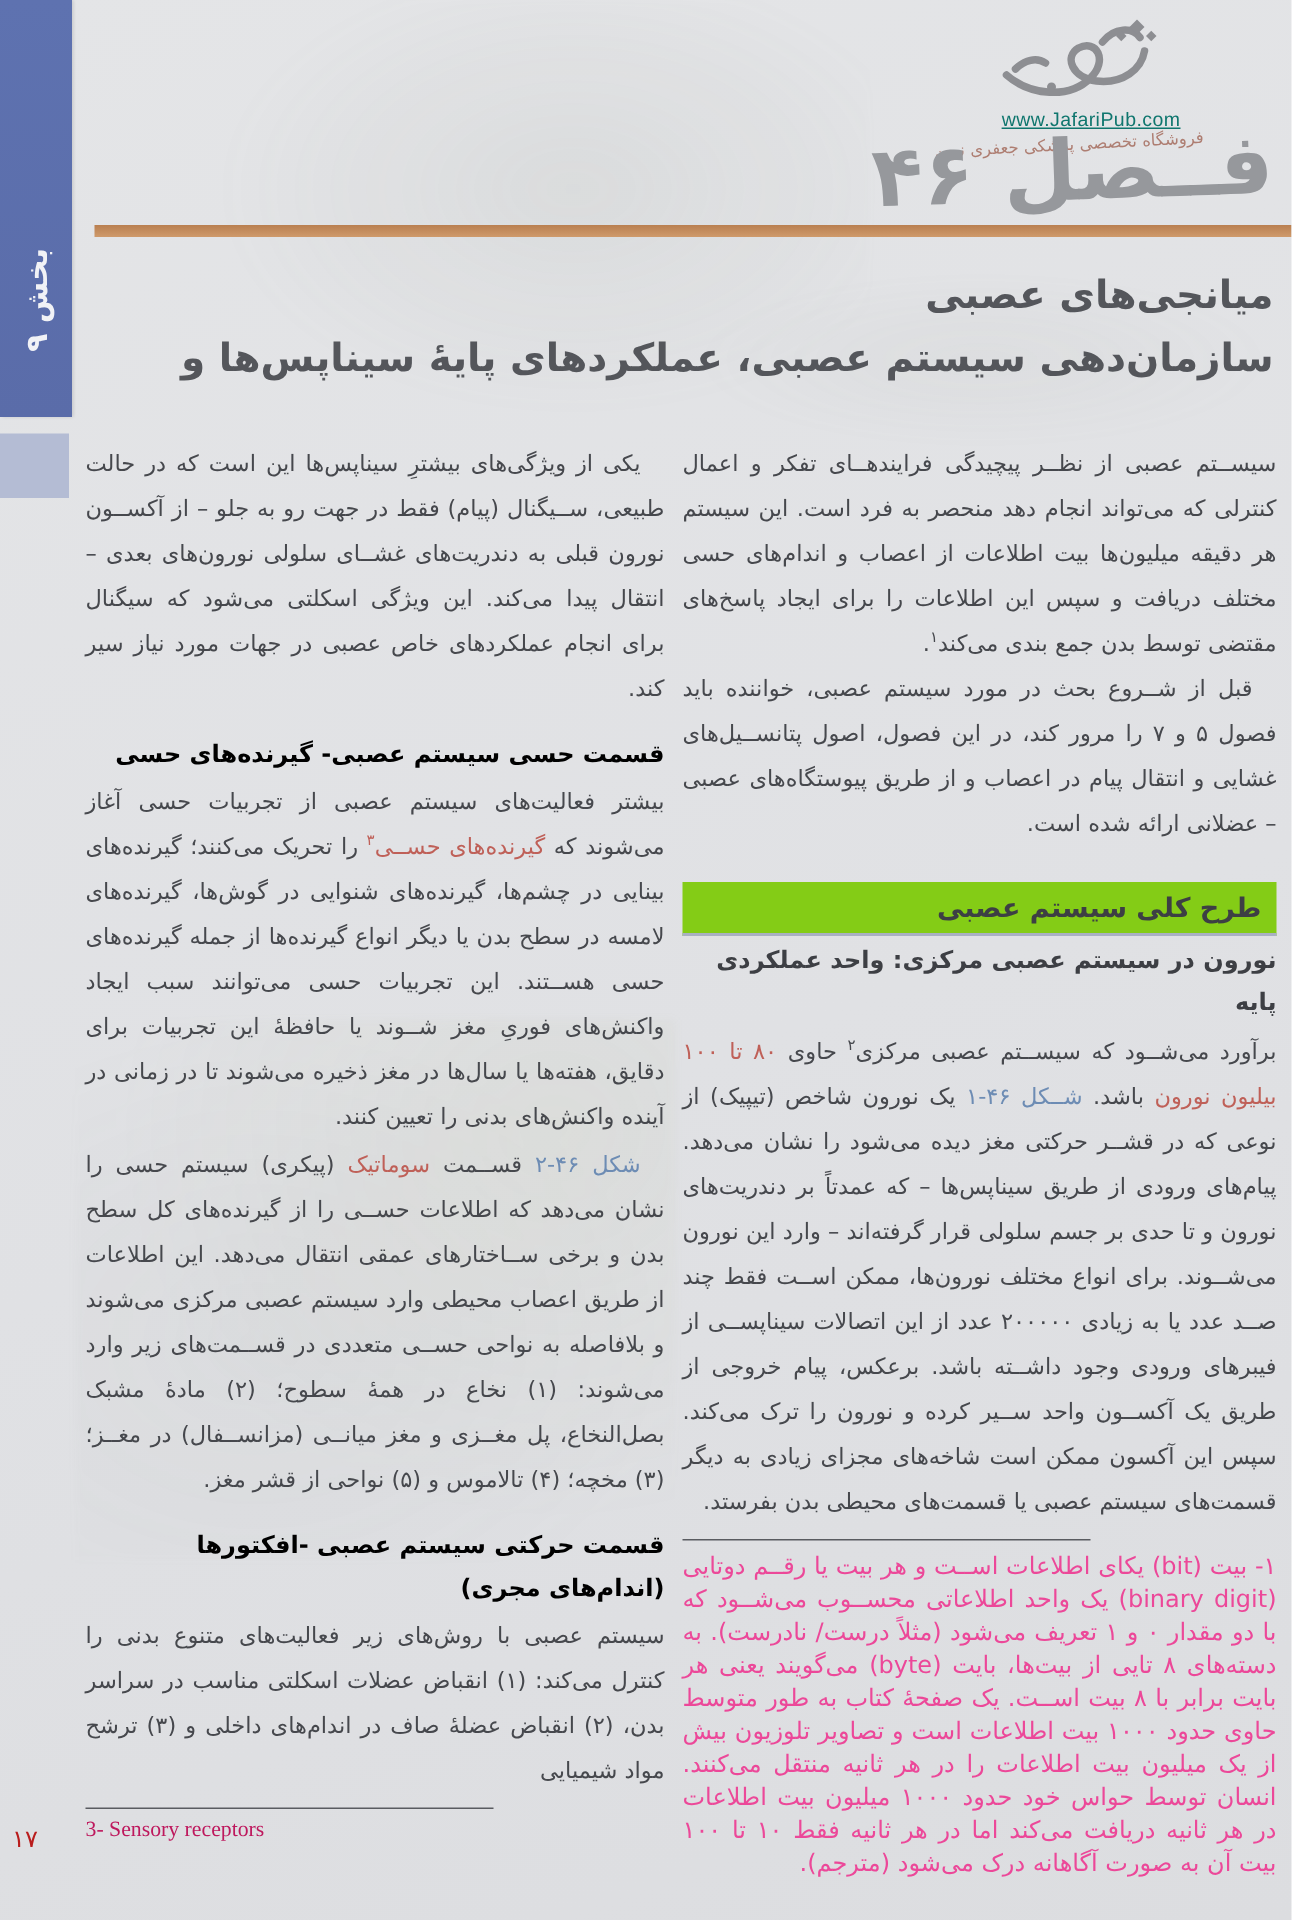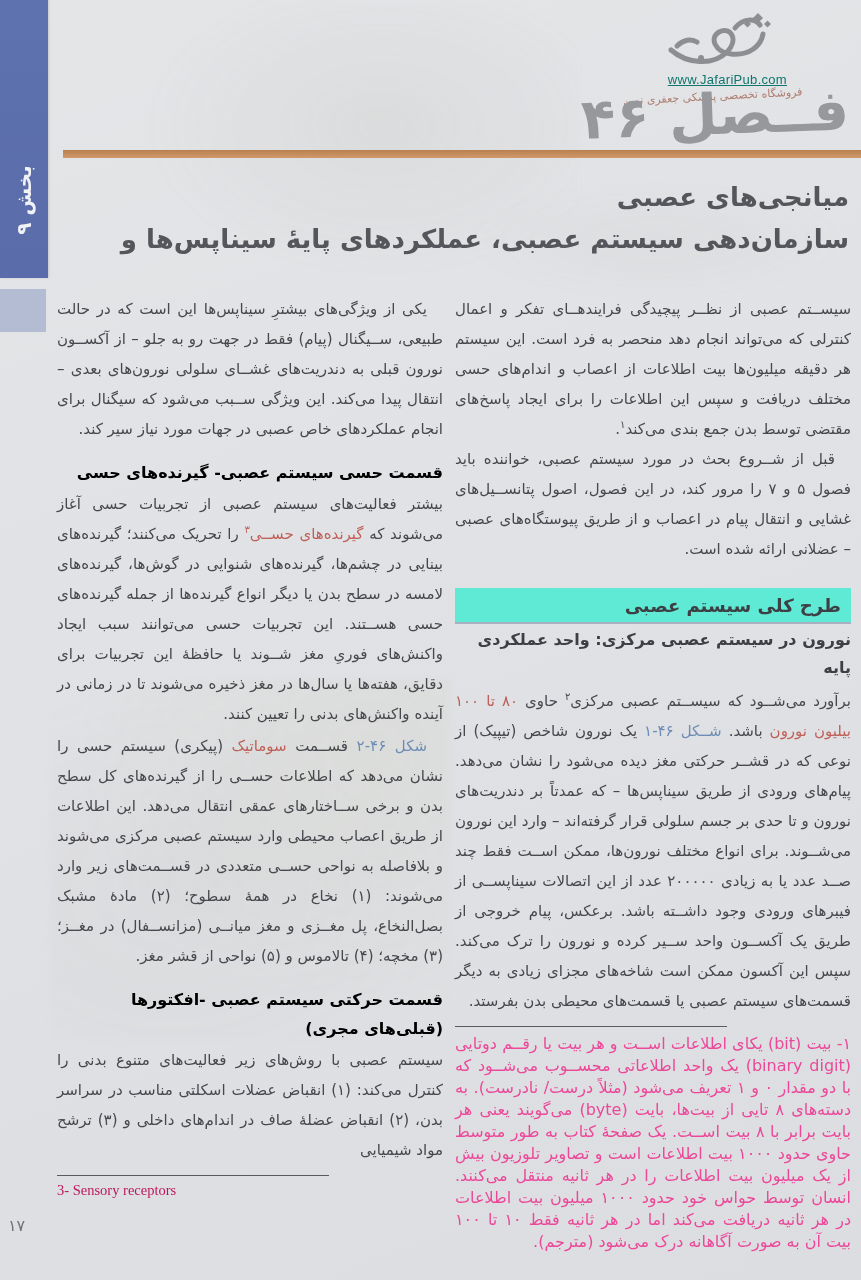--- a/index.html
+++ b/index.html
@@ -40,36 +40,36 @@
   .col{position:absolute;top:294px;}
   .col-right{left:455px;width:396px;}
   .col-left{left:57px;width:386px;}
 
   .body-p{font-size:15px;line-height:30px;text-align:justify;direction:rtl;color:#46484d;margin:0;}
   .indent{text-indent:16px;}
   .red{color:#bf6058;}
   .blue{color:#6d8cb4;}
   sup{font-size:10px;line-height:0;}
 
-  .sec-bar{background:#5eead4;border-bottom:2px solid #a9b0c2;height:36px;line-height:36px;
+  .sec-bar{background:#84cc16;border-bottom:2px solid #a9b0c2;height:36px;line-height:36px;
     font-weight:bold;font-size:18px;color:#3d3f44;direction:rtl;padding-right:10px;
     box-sizing:border-box;margin-top:24px;}
   .sub-h{font-weight:bold;font-size:16px;color:#3d3f44;direction:rtl;text-align:right;
     margin:2px 0 4px;line-height:28px;}
   .col-h{font-weight:bold;font-size:16px;color:#000000;direction:rtl;text-align:right;
     margin:14px 0 2px;line-height:29px;}
 
   .fn-sep{border:none;border-top:1.5px solid #595b60;width:272px;margin:10px auto 6px 0;
     
     margin-right:auto;margin-left:0;}
   .fn{font-size:16px;line-height:22px;direction:rtl;text-align:justify;color:#ec4899;margin:0;}
   .fn-en{font-family:"Liberation Serif",serif;font-size:14.5px;color:#be185d;direction:ltr;
     text-align:left;margin:3px 0 0;}
 
-  .page-number{position:absolute;left:8px;top:1216px;font-size:16px;color:#737373;direction:rtl;}
+  .page-number{position:absolute;left:8px;top:1216px;font-size:16px;color:#b91c1c;direction:rtl;}
 </style>
 </head>
 <body>
 
 <div class="ghost ghost1"></div>
 <div class="ghost ghost2"></div>
 <div class="ghost ghost3"></div>
 
 <div class="section-tab">
   <span class="section-tab-label">بخش ۹</span>
@@ -110,27 +110,27 @@
   <div class="sec-bar">طرح کلی سیستم عصبی</div>
   <div class="sub-h">نورون در سیستم عصبی مرکزی: واحد عملکردی پایه</div>
 
   <p class="body-p"><span>برآورد می‌شــود که سیســتم عصبی مرکزی</span><sup>۲</sup><span> حاوی </span><span class="red">۸۰ تا ۱۰۰ بیلیون نورون</span><span> باشد. </span><span class="blue">شــکل ۴۶-۱</span><span> یک نورون شاخص (تیپیک) از نوعی که در قشــر حرکتی مغز دیده می‌شود را نشان می‌دهد. پیام‌های ورودی از طریق سیناپس‌ها – که عمدتاً بر دندریت‌های نورون و تا حدی بر جسم سلولی قرار گرفته‌اند – وارد این نورون می‌شــوند. برای انواع مختلف نورون‌ها، ممکن اســت فقط چند صــد عدد یا به زیادی ۲۰۰۰۰۰ عدد از این اتصالات سیناپســی از فیبرهای ورودی وجود داشــته باشد. برعکس، پیام خروجی از طریق یک آکســون واحد ســیر کرده و نورون را ترک می‌کند. سپس این آکسون ممکن است شاخه‌های مجزای زیادی به دیگر قسمت‌های سیستم عصبی یا قسمت‌های محیطی بدن بفرستد.</span></p>
 
   <hr class="fn-sep">
   <p class="fn">۱- بیت (bit) یکای اطلاعات اســت و هر بیت یا رقــم دوتایی (binary digit) یک واحد اطلاعاتی محســوب می‌شــود که با دو مقدار ۰ و ۱ تعریف می‌شود (مثلاً درست/ نادرست). به دسته‌های ۸ تایی از بیت‌ها، بایت (byte) می‌گویند یعنی هر بایت برابر با ۸ بیت اســت. یک صفحهٔ کتاب به طور متوسط حاوی حدود ۱۰۰۰ بیت اطلاعات است و تصاویر تلوزیون بیش از یک میلیون بیت اطلاعات را در هر ثانیه منتقل می‌کنند. انسان توسط حواس خود حدود ۱۰۰۰ میلیون بیت اطلاعات در هر ثانیه دریافت می‌کند اما در هر ثانیه فقط ۱۰ تا ۱۰۰ بیت آن به صورت آگاهانه درک می‌شود (مترجم).</p>
 </div>
 
 <div class="col col-left">
-  <p class="body-p indent">یکی از ویژگی‌های بیشترِ سیناپس‌ها این است که در حالت طبیعی، ســیگنال (پیام) فقط در جهت رو به جلو – از آکســون نورون قبلی به دندریت‌های غشــای سلولی نورون‌های بعدی – انتقال پیدا می‌کند. این ویژگی ســبب می‌شود که سیگنال برای انجام عملکردهای خاص عصبی در جهات مورد نیاز سیر کند.</p>
+  <p class="body-p indent">یکی از ویژگی‌های بیشترِ سیناپس‌ها این است که در حالت طبیعی، ســیگنال (پیام) فقط در جهت رو به جلو – از آکســون نورون قبلی به دندریت‌های غشــای سلولی نورون‌های بعدی – انتقال پیدا می‌کند. این ویژگی اسکلتی می‌شود که سیگنال برای انجام عملکردهای خاص عصبی در جهات مورد نیاز سیر کند.</p>
 
   <div class="col-h">قسمت حسی سیستم عصبی- گیرنده‌های حسی</div>
   <p class="body-p"><span>بیشتر فعالیت‌های سیستم عصبی از تجربیات حسی آغاز می‌شوند که </span><span class="red">گیرنده‌های حســی</span><sup class="red">۳</sup><span> را تحریک می‌کنند؛ گیرنده‌های بینایی در چشم‌ها، گیرنده‌های شنوایی در گوش‌ها، گیرنده‌های لامسه در سطح بدن یا دیگر انواع گیرنده‌ها از جمله گیرنده‌های حسی هســتند. این تجربیات حسی می‌توانند سبب ایجاد واکنش‌های فوریِ مغز شــوند یا حافظهٔ این تجربیات برای دقایق، هفته‌ها یا سال‌ها در مغز ذخیره می‌شوند تا در زمانی در آینده واکنش‌های بدنی را تعیین کنند.</span></p>
 
   <p class="body-p indent" style="margin-top:2px"><span class="blue">شکل ۴۶-۲</span><span> قســمت </span><span class="red">سوماتیک</span><span> (پیکری) سیستم حسی را نشان می‌دهد که اطلاعات حســی را از گیرنده‌های کل سطح بدن و برخی ســاختارهای عمقی انتقال می‌دهد. این اطلاعات از طریق اعصاب محیطی وارد سیستم عصبی مرکزی می‌شوند و بلافاصله به نواحی حســی متعددی در قســمت‌های زیر وارد می‌شوند: (۱) نخاع در همهٔ سطوح؛ (۲) مادهٔ مشبک بصل‌النخاع، پل مغــزی و مغز میانــی (مزانســفال) در مغــز؛ (۳) مخچه؛ (۴) تالاموس و (۵) نواحی از قشر مغز.</span></p>
 
-  <div class="col-h">قسمت حرکتی سیستم عصبی -افکتورها (قبلی‌های مجری)</div>
+  <div class="col-h">قسمت حرکتی سیستم عصبی -افکتورها (اندام‌های مجری)</div>
   <p class="body-p">سیستم عصبی با روش‌های زیر فعالیت‌های متنوع بدنی را کنترل می‌کند: (۱) انقباض عضلات اسکلتی مناسب در سراسر بدن، (۲) انقباض عضلهٔ صاف در اندام‌های داخلی و (۳) ترشح مواد شیمیایی</p>
 
   <hr class="fn-sep">
   <p class="fn-en">3- Sensory receptors</p>
 </div>
 
 <div class="page-number">۱۷</div>
 
 </body></html>

